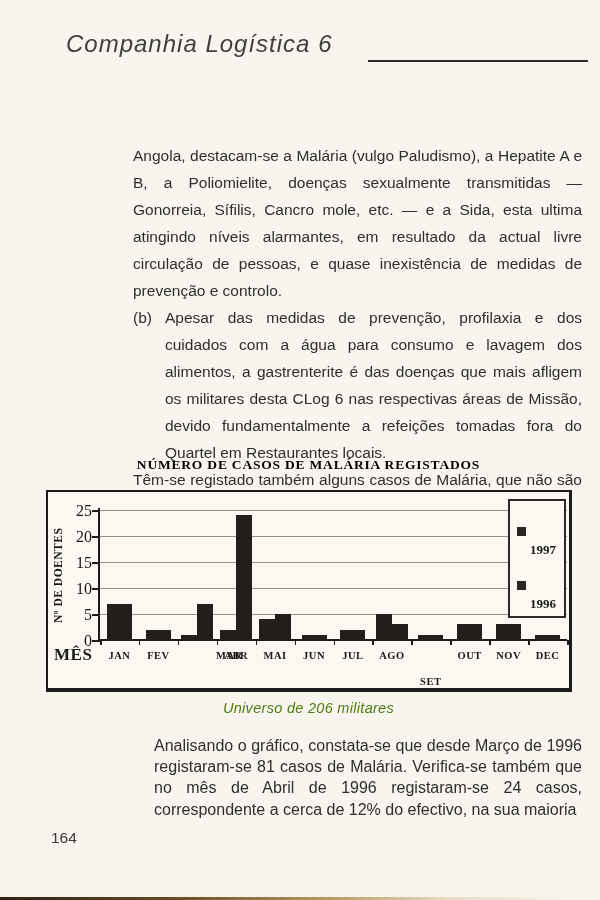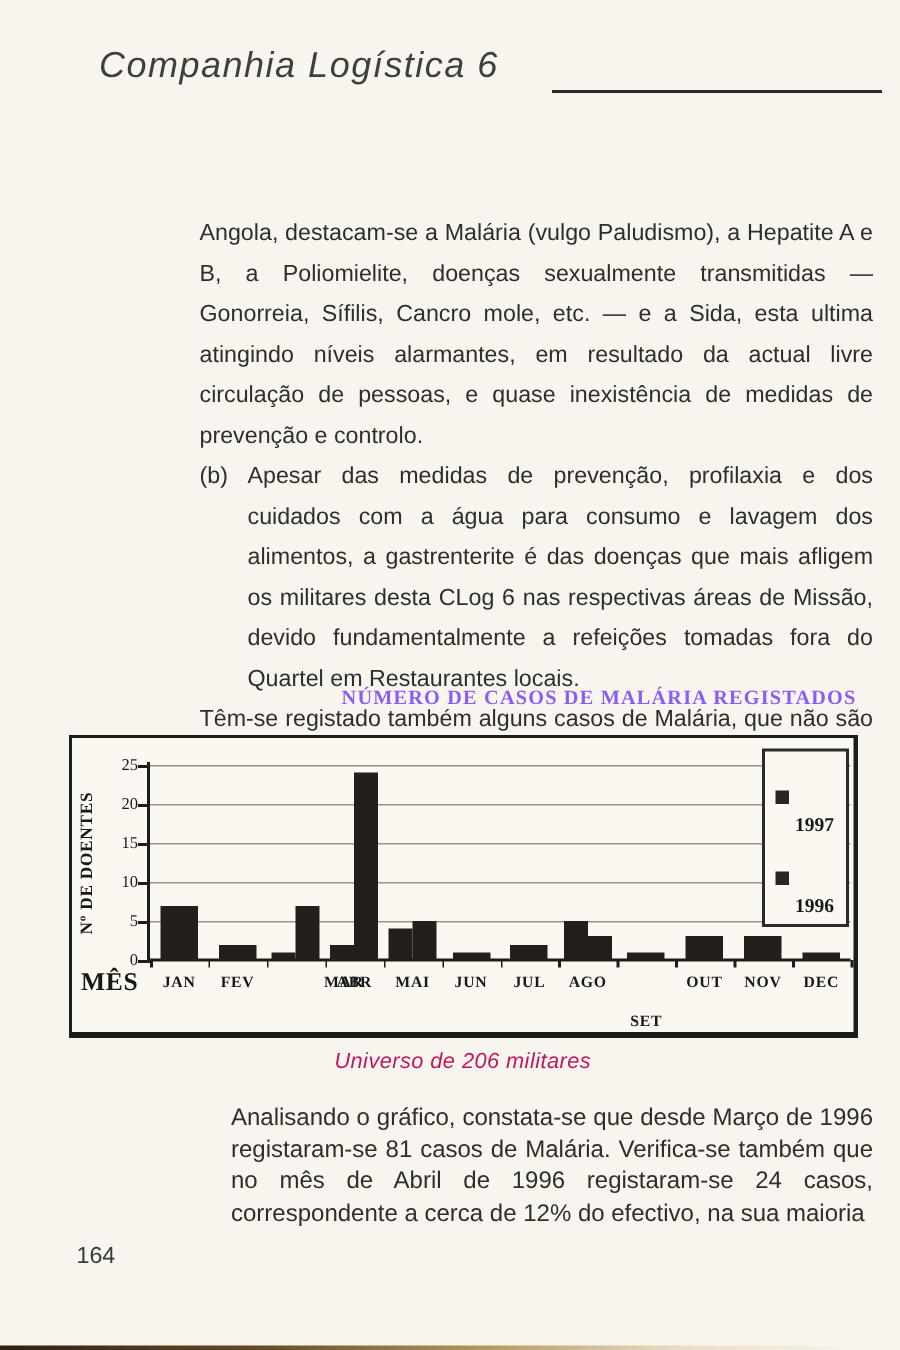--- a/index.html
+++ b/index.html
@@ -21,38 +21,38 @@
     position:absolute;left:133px;top:142px;width:449px;
     font-size:15.5px;line-height:27px;text-align:justify;color:#2e2e2e;
   }
   .body-block p{margin:0;}
   .indented{margin-left:32px;}
   .para-row{display:flex;align-items:flex-start;}
   .para-label{width:32px;flex:0 0 32px;text-align:left;}
   .para-row .para-text{flex:1;text-align:justify;}
   .chart-title{
     position:absolute;left:46px;top:457px;width:525px;
-    text-align:right;
+    text-align:center;
     font-family:"Liberation Serif", serif;
-    font-weight:bold;font-size:13.5px;letter-spacing:0.8px;color:#8b5cf6;
+    font-weight:bold;font-size:13.5px;letter-spacing:0.8px;color:#000000;
   }
   .chart-frame{
     position:absolute;left:46px;top:490px;width:521px;height:196px;
     border:2px solid #1c1c1c;border-bottom-width:4px;border-right-width:3px;
     background:#faf8f1;
   }
   .y-axis-label{
     position:absolute;left:4px;top:16px;height:134px;width:16px;
     writing-mode:vertical-rl;transform:rotate(180deg);
     font-family:"Liberation Serif", serif;font-weight:bold;font-size:11.5px;
     letter-spacing:0.5px;color:#181818;text-align:center;white-space:nowrap;
   }
   .ytick{
     position:absolute;left:16px;width:28px;text-align:right;
-    font-family:"Liberation Serif", serif;font-size:11px;color:#181818;line-height:15px;
+    font-family:"Liberation Serif", serif;font-size:16px;color:#181818;line-height:15px;
   }
   .ytick-mark{position:absolute;left:44px;width:6px;height:1.5px;background:#1c1c1c;}
   .y-axis-line{position:absolute;left:50px;top:16px;width:2px;height:134px;background:#1c1c1c;}
   .plot{position:absolute;left:52px;top:18px;height:130px;right:2px;}
   .gridline{position:absolute;left:0;right:0;height:1px;background:#9a948a;}
   .baseline{position:absolute;left:0;right:0;bottom:-1px;height:2px;background:#1c1c1c;}
   .bar-group{position:absolute;bottom:0;display:flex;align-items:flex-end;justify-content:center;}
   .bar{background:#241f1d;}
   .xtick{position:absolute;top:130px;width:1.5px;height:5px;background:#1c1c1c;}
   .month-label{
@@ -70,21 +70,21 @@
     border:2px solid #2b2b2b;background:#faf8f1;
     padding:3px 8px 4px 7px;z-index:5;
   }
   .legend-item{display:flex;align-items:center;gap:4px;line-height:16px;}
   .legend-swatch{width:9px;height:9px;background:#2b2522;flex:0 0 9px;}
   .legend-label{
     font-family:"Liberation Serif", serif;font-size:13px;font-weight:bold;color:#181818;margin-top:38px;
   }
   .chart-caption{
     position:absolute;left:46px;top:700px;width:525px;text-align:center;
-    font-size:14.5px;font-style:italic;color:#be185d;letter-spacing:0.3px;
+    font-size:14.5px;font-style:italic;color:#4d7c0f;letter-spacing:0.3px;
   }
   .closing-block{
     position:absolute;left:154px;top:735px;width:428px;
     font-size:16px;line-height:21.2px;text-align:justify;color:#2e2e2e;
   }
   .page-number{
     position:absolute;left:51px;top:829px;font-size:15.5px;color:#3a3a3a;
   }
   .scan-edge{
     position:absolute;left:0;bottom:0;width:100%;height:3px;

